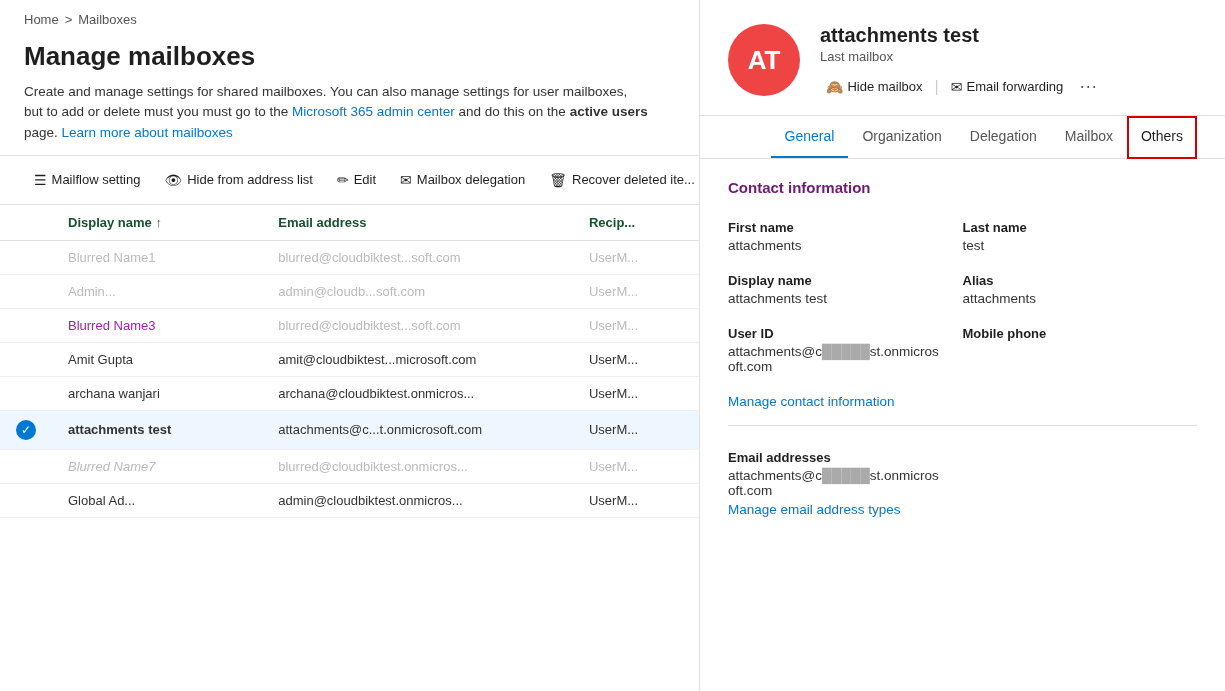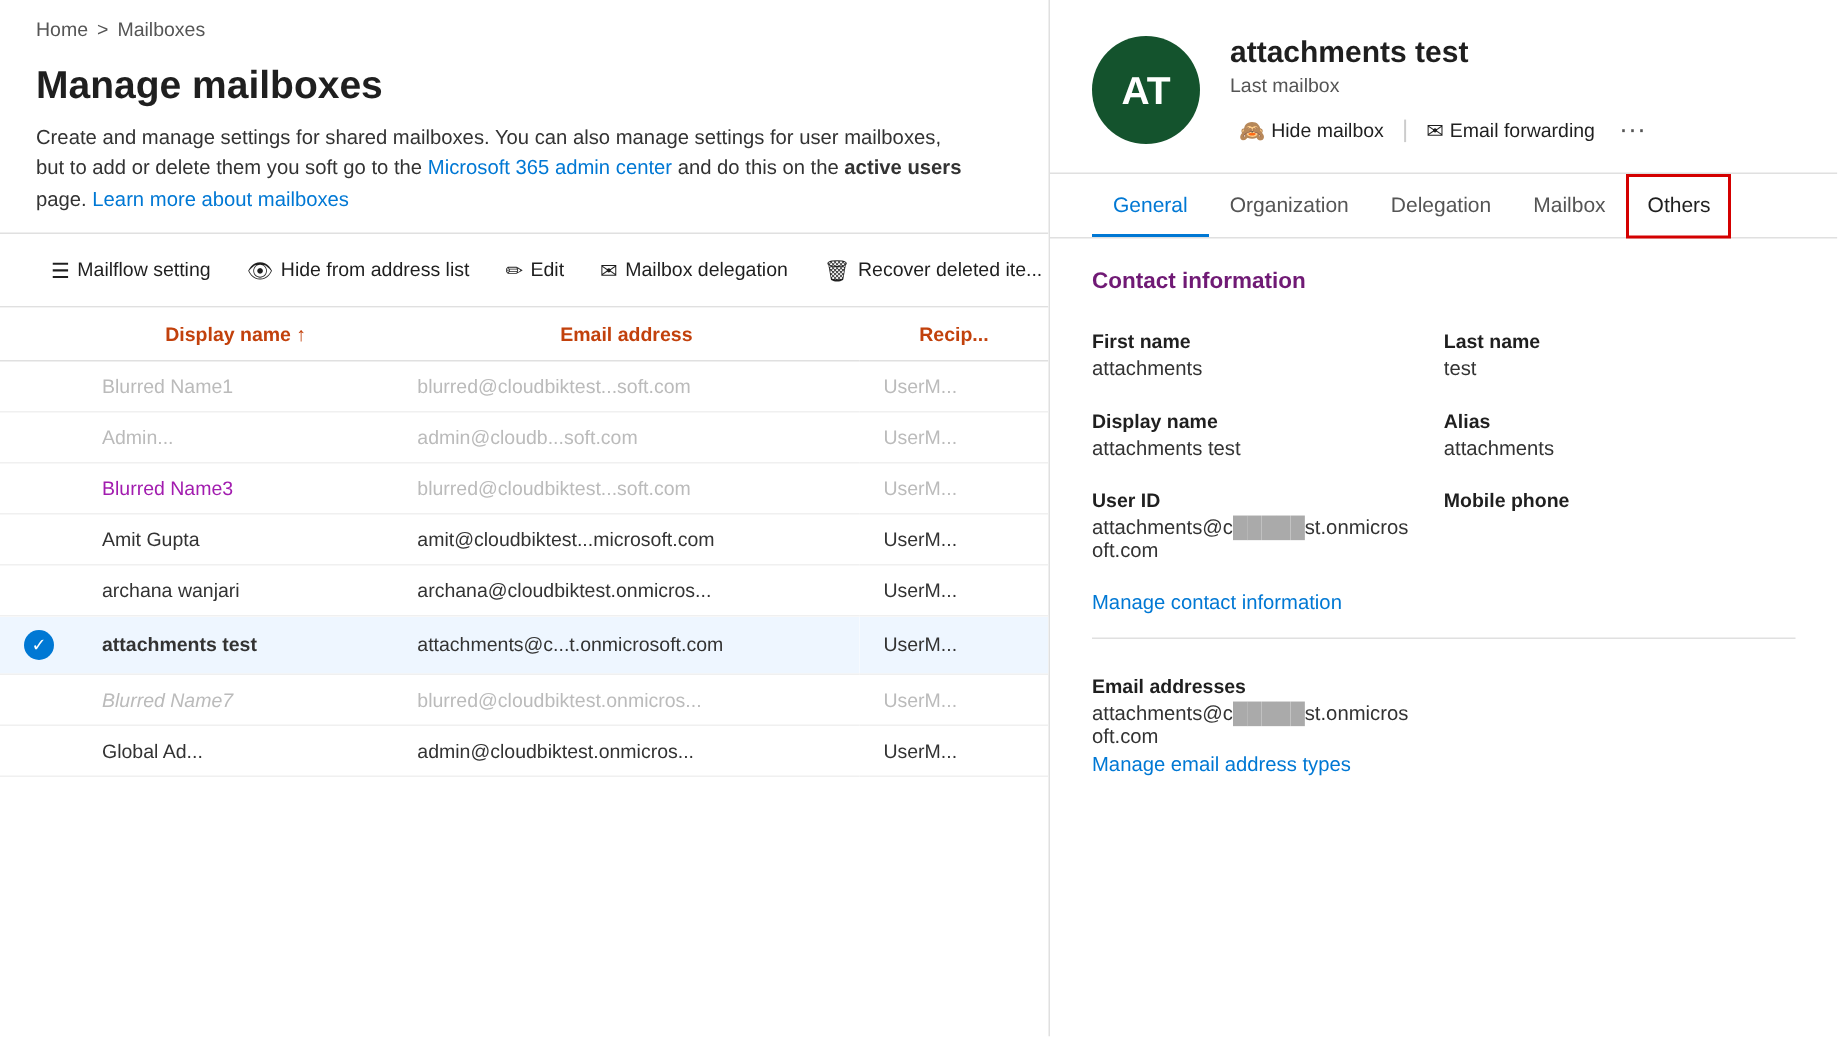--- a/index.html
+++ b/index.html
@@ -75,22 +75,22 @@
       border-collapse: collapse;
     }
     thead tr {
       background: #fff;
       border-bottom: 1px solid #e0e0e0;
     }
     th {
       padding: 10px 16px;
       font-size: 13px;
       font-weight: 600;
-      color: #c2410c;
-      text-align: center;
+      color: #14532d;
+      text-align: left;
       white-space: nowrap;
     }
     th.sortable { cursor: pointer; }
 
     td {
       padding: 9px 16px;
       font-size: 13px;
       color: #333;
       border-bottom: 1px solid #f0f0f0;
       white-space: nowrap;
@@ -128,21 +128,21 @@
       align-items: flex-start;
       padding: 24px 28px 16px;
       gap: 20px;
       border-bottom: 1px solid #e0e0e0;
     }
 
     .avatar {
       width: 72px;
       height: 72px;
       border-radius: 50%;
-      background: #14532d;
+      background: #ef4444;
       color: #fff;
       display: flex;
       align-items: center;
       justify-content: center;
       font-size: 26px;
       font-weight: 600;
       flex-shrink: 0;
     }
 
     .profile-info { flex: 1; }
@@ -175,20 +175,21 @@
       padding: 2px 6px;
       border-radius: 3px;
     }
 
     
     .tabs {
       display: flex;
       border-bottom: 1px solid #e0e0e0;
       padding: 0 28px;
       gap: 0;
+      justify-content: flex-end;
     }
     .tab {
       padding: 12px 14px;
       font-size: 14px;
       cursor: pointer;
       border-bottom: 2px solid transparent;
       color: #555;
       white-space: nowrap;
     }
     .tab.active {
@@ -261,21 +262,21 @@
   <div class="breadcrumb">
     <a href="#">Home</a>
     <span>&gt;</span>
     <span>Mailboxes</span>
   </div>
 
   <h1 class="page-title">Manage mailboxes</h1>
 
   <div class="description">
     <span>Create and manage settings for shared mailboxes. You can also manage settings for user mailboxes,</span><br>
-    <span>but to add or delete them you soft go to the</span>
+    <span>but to add or delete must you must go to the</span>
     <a href="#">Microsoft 365 admin center</a>
     <span>and do this on the</span>
     <strong><span>active users</span></strong>
     <span>page.</span>
     <a href="#">Learn more about mailboxes</a>
   </div>
 
   <div class="toolbar">
     <button class="toolbar-btn">
       <span class="btn-icon">☰</span>

